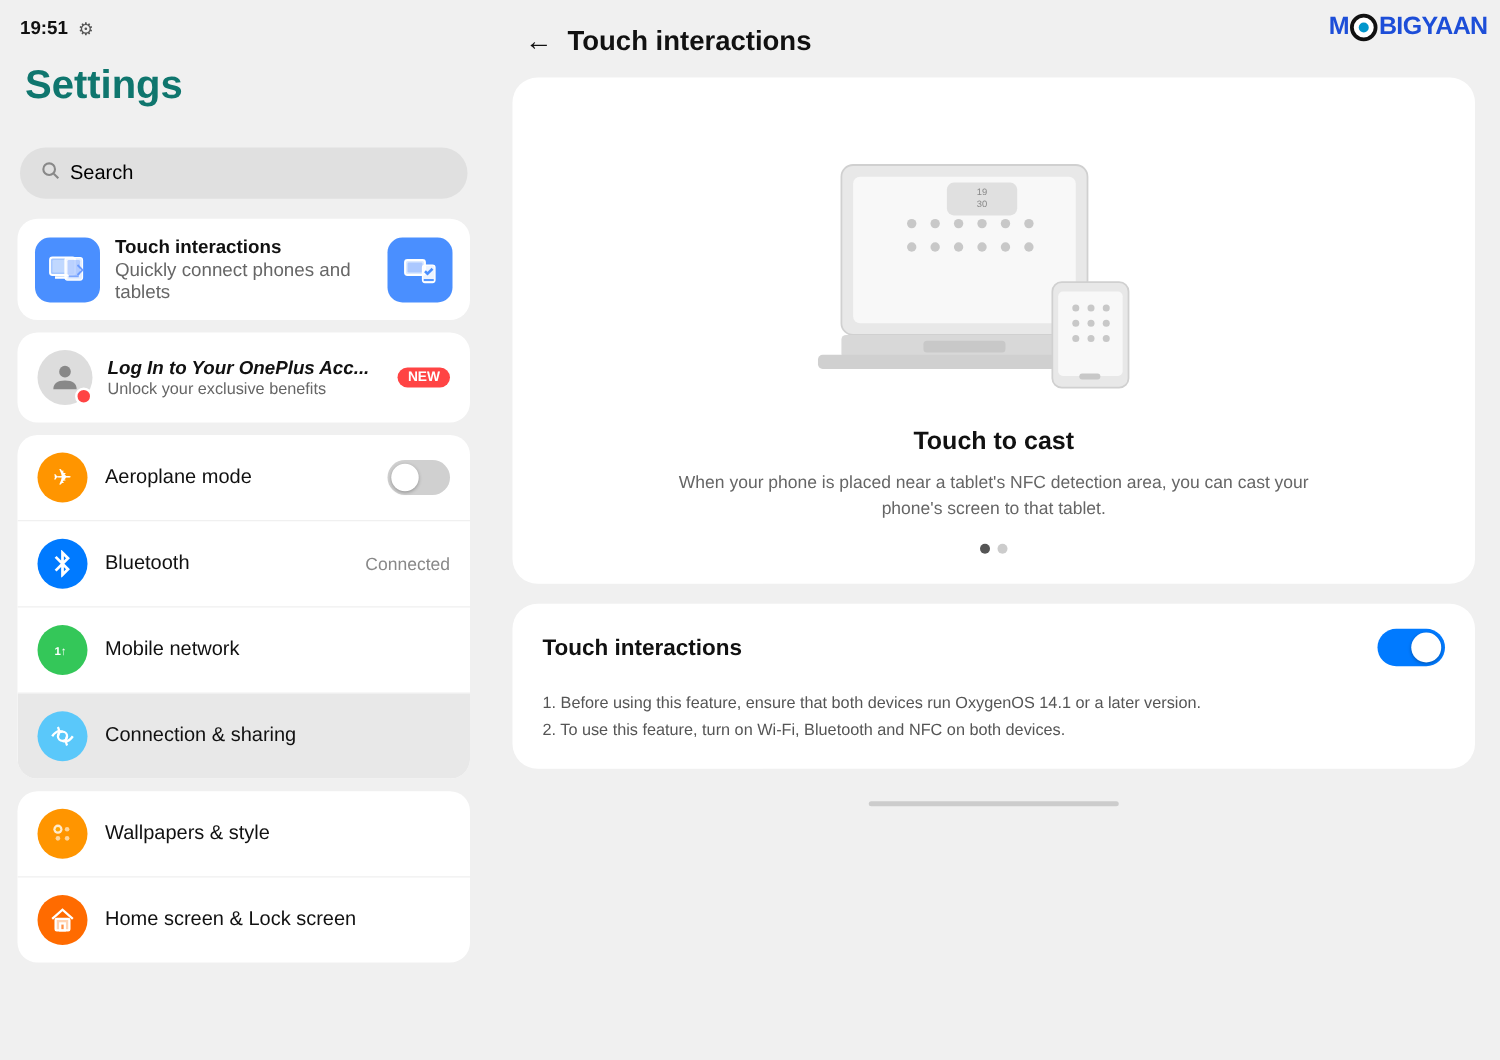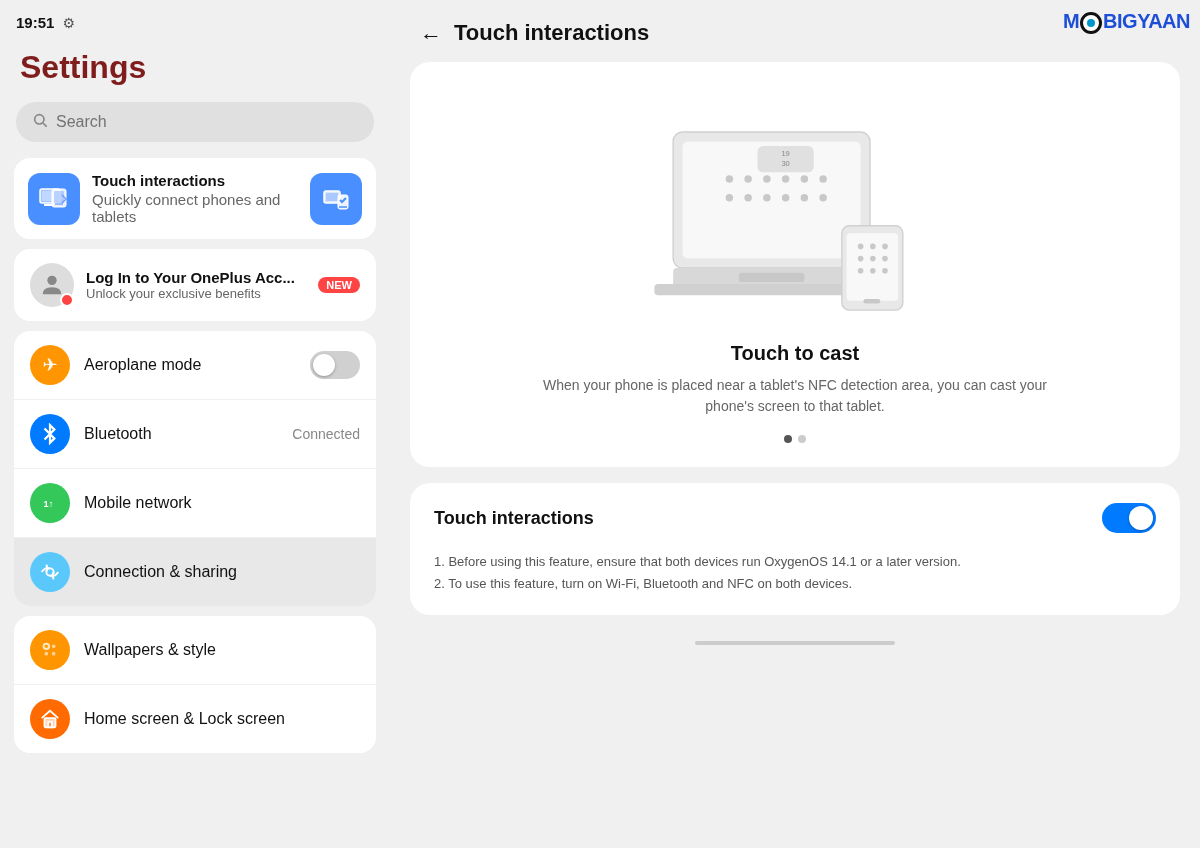--- a/index.html
+++ b/index.html
@@ -70,40 +70,40 @@
       transform: translate(-50%, -50%);
       width: 8px;
       height: 8px;
       border-radius: 50%;
       background: #0096cc;
     }
 
     .settings-title {
       font-size: 32px;
       font-weight: 700;
-      color: #7f1d1d;
-      padding: 12px 20px 16px;
+      color: #0f766e;
+      padding: 12px 20px 32px;
     }
 
     .search-bar {
       margin: 0 16px 16px;
       background: #e0e0e0;
       border-radius: 24px;
       padding: 10px 16px;
       display: flex;
       align-items: center;
       gap: 8px;
       cursor: text;
     }
     .search-icon-svg {
       color: #888;
       font-size: 16px;
     }
     .search-placeholder {
-      color: #737373;
+      color: #000000;
       font-size: 16px;
     }
 
     
     .feature-card {
       margin: 0 14px 10px;
       background: white;
       border-radius: 16px;
       padding: 14px 14px;
       display: flex;
@@ -178,20 +178,21 @@
       height: 14px;
       background: #ff4444;
       border-radius: 50%;
       border: 2px solid white;
     }
     .login-text { flex: 1; }
     .login-title {
       font-size: 15px;
       font-weight: 600;
       color: #111;
+      font-style: italic;
     }
     .login-sub {
       font-size: 13px;
       color: #666;
     }
     .new-badge {
       background: #ff4444;
       color: white;
       font-size: 11px;
       font-weight: 700;

